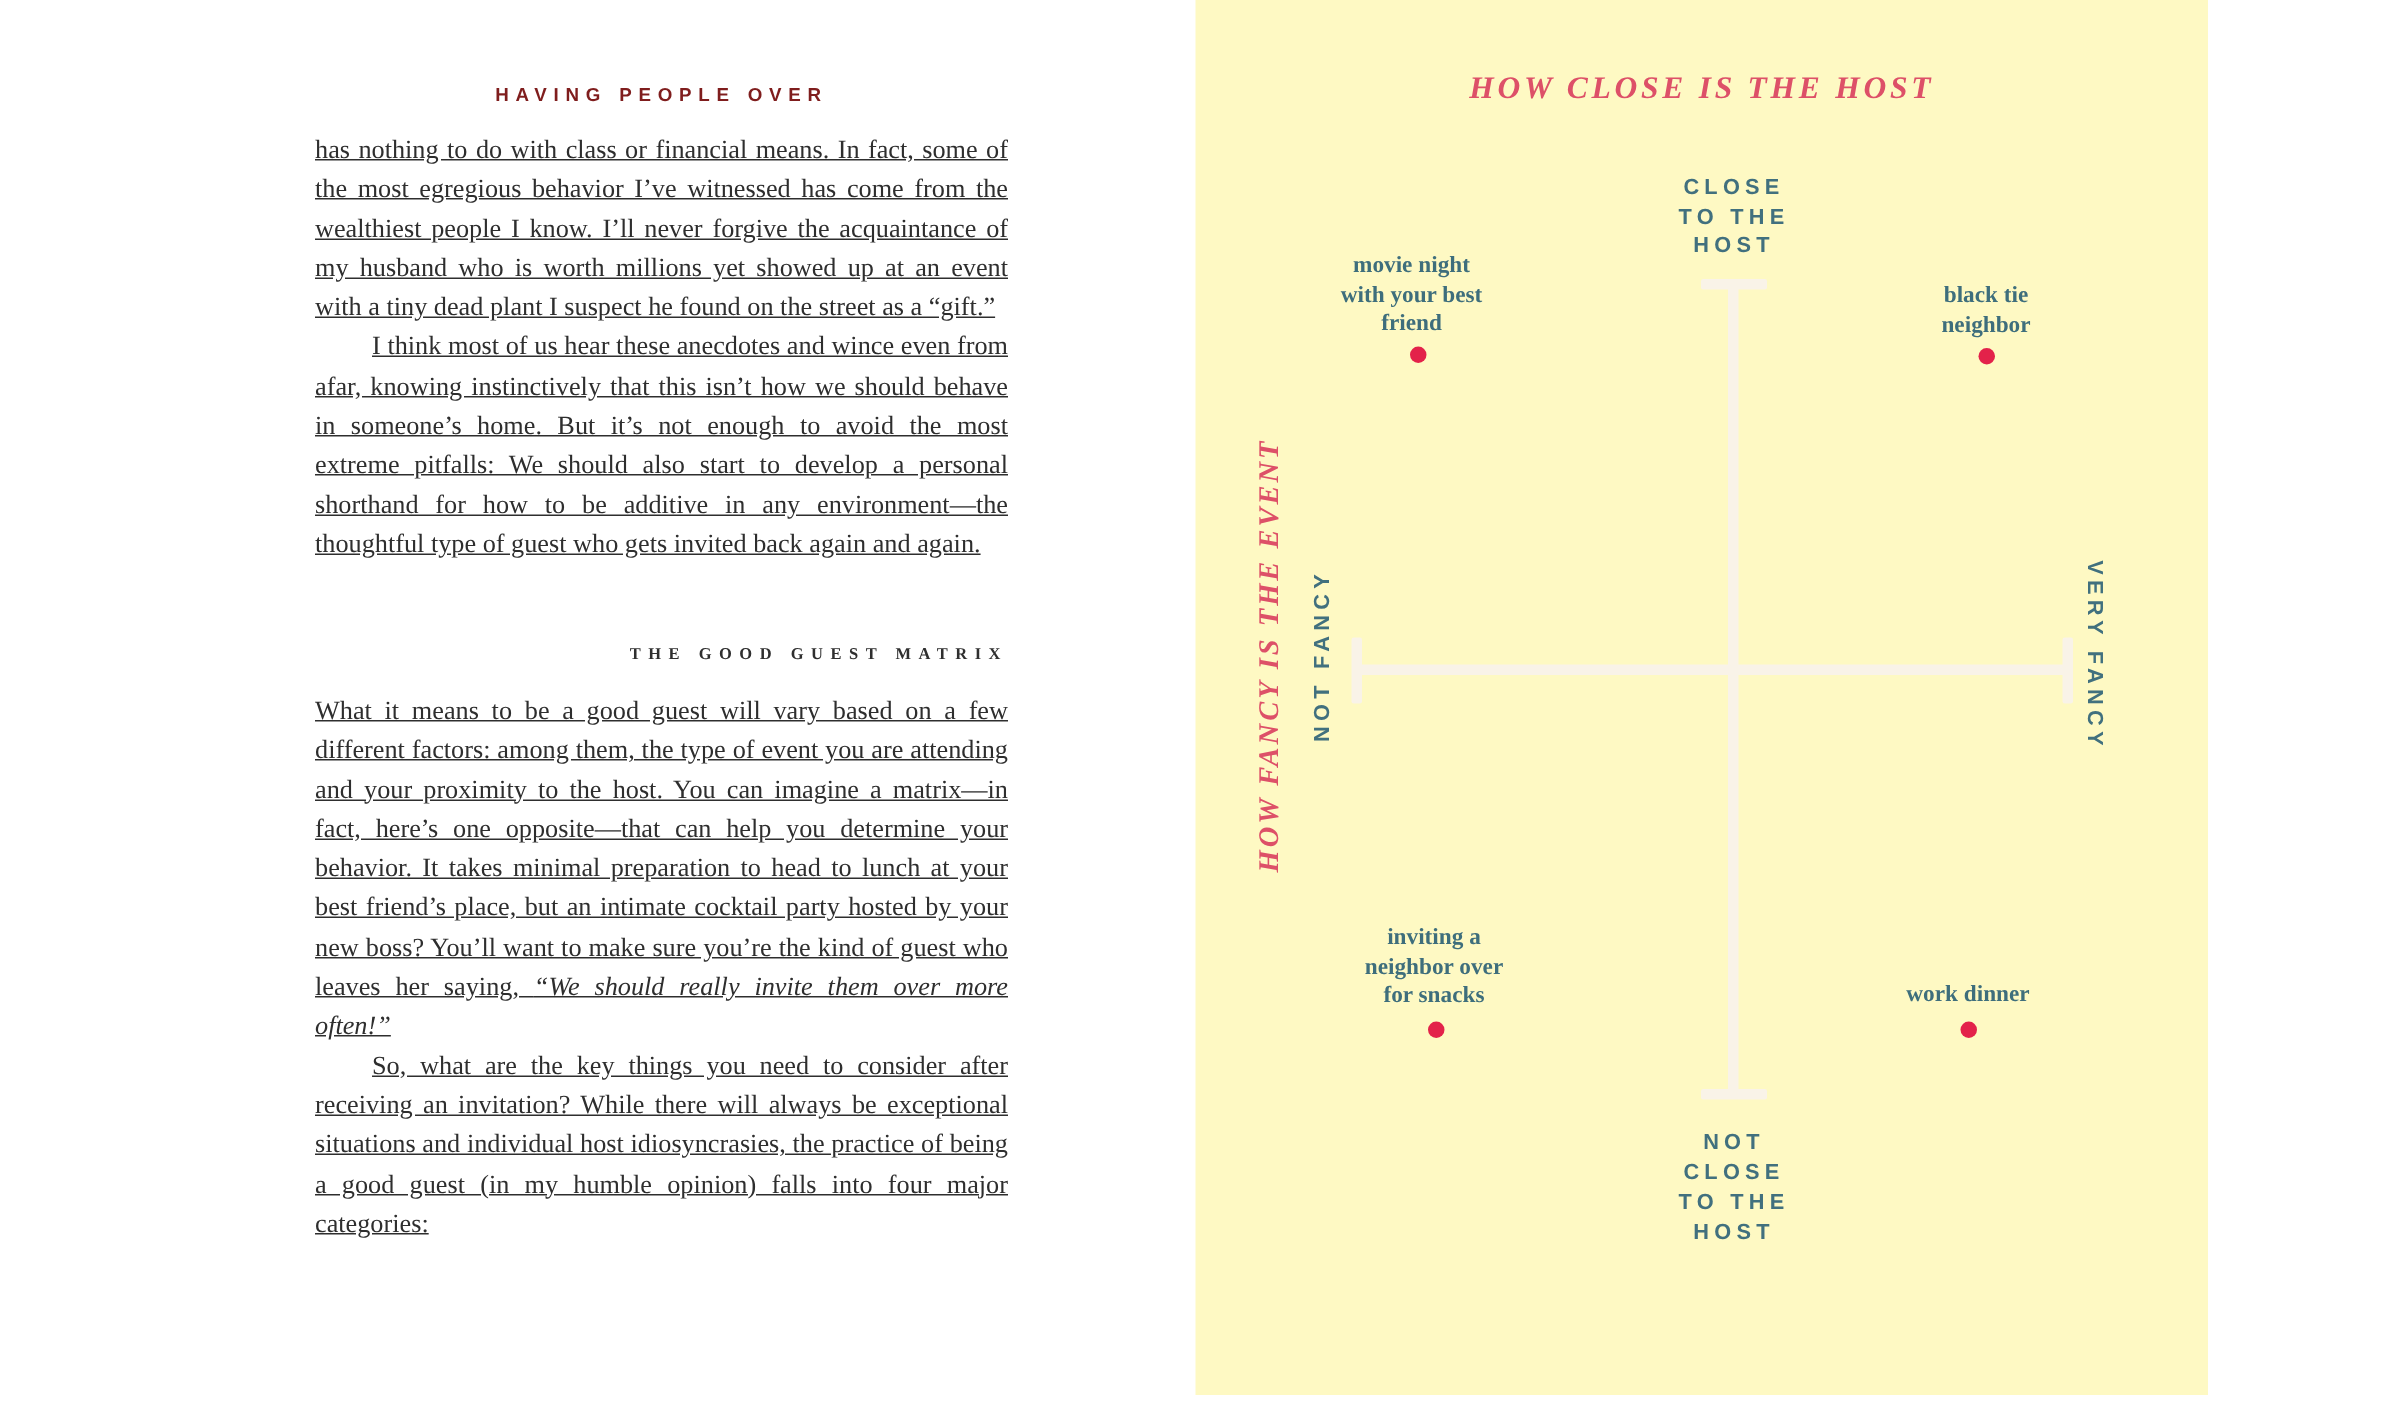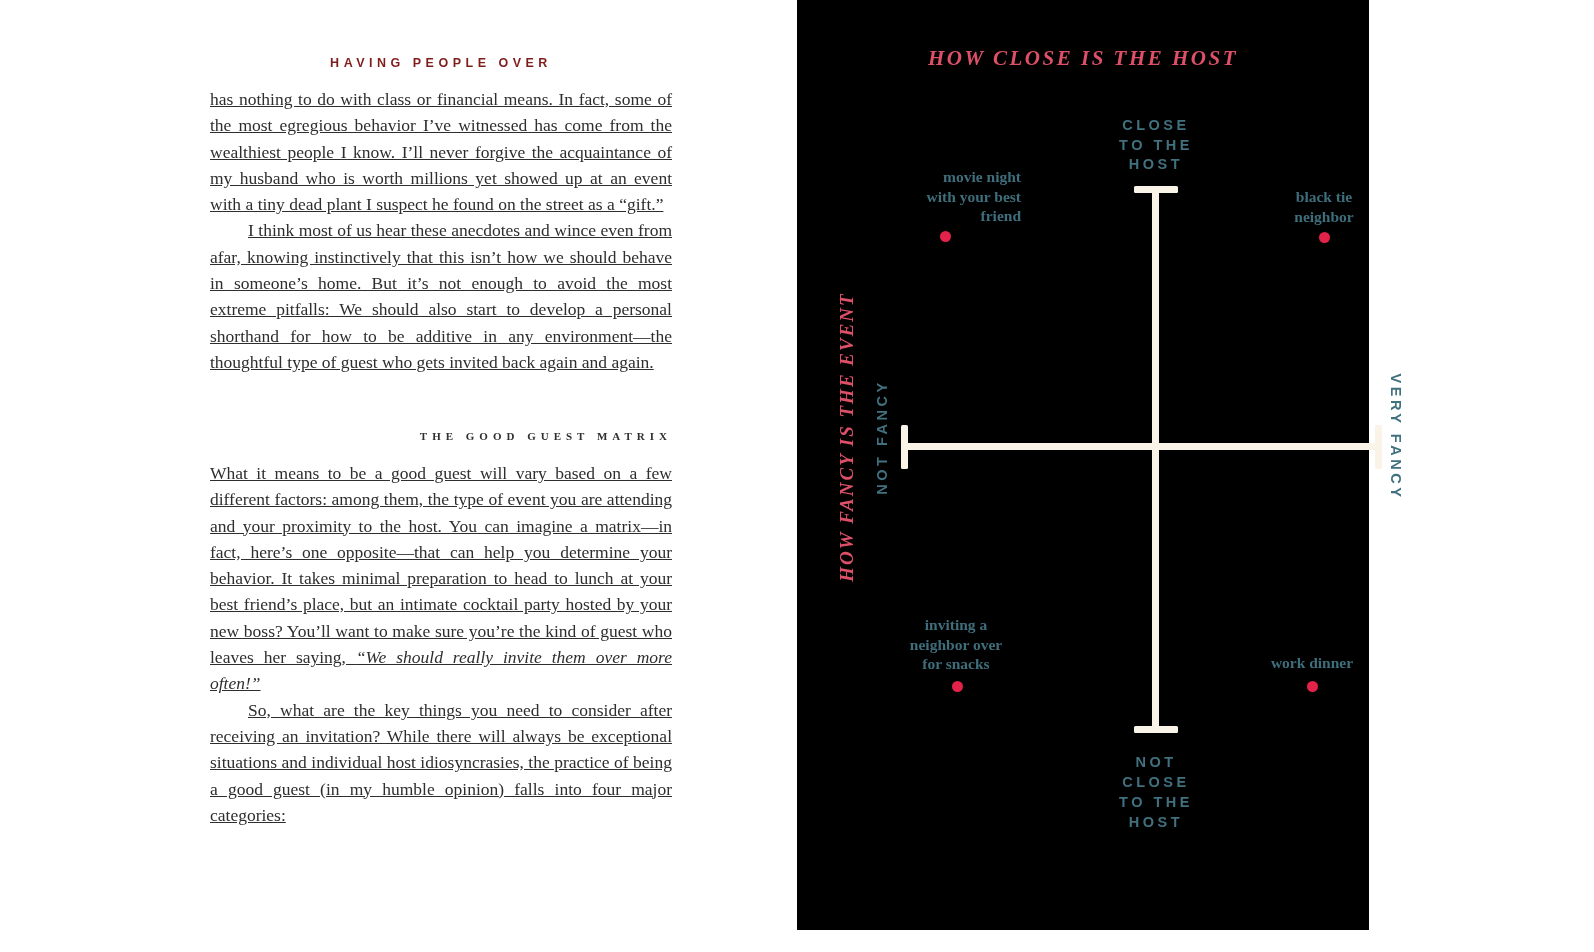--- a/index.html
+++ b/index.html
@@ -28,22 +28,22 @@
   }
   .para.indent { text-indent:38px; }
   .italic { font-style:italic; }
   .page-number {
     position:absolute; top:840px; left:0; width:100%; text-align:center;
     font-style:italic; font-size:21px; color:#3f3f3f; letter-spacing:1px;
   }
 
   
   .right-page {
-    position:absolute; left:797px; top:0; width:572px; height:930px;
-    background:#000000;
+    position:absolute; left:797px; top:0; width:675px; height:930px;
+    background:#fef9c3;
   }
   .matrix-title {
     position:absolute; top:46px; left:0; width:100%; text-align:center;
     font-style:italic; font-weight:600; font-size:21px; letter-spacing:2.5px;
     color:#dd5068;
   }
   .axis-cap, .axis-line { position:absolute; background:#f9f3e8; border-radius:1.5px; }
   .v-line { left:355px; top:190px; width:7px; height:540px; }
   .h-line { left:108px; top:443px; width:474px; height:7px; }
   .cap-h { width:44px; height:7px; left:337px; }
@@ -68,21 +68,21 @@
     position:absolute; left:50px; top:437px; white-space:nowrap;
     transform:translate(-50%,-50%) rotate(-90deg);
     font-style:italic; font-weight:600; font-size:19px; letter-spacing:2px;
     color:#dd5068;
   }
 
   .point-label {
     position:absolute; text-align:center; color:#3e6e7c; font-weight:600;
     font-size:15.5px; line-height:19.5px;
   }
-  .pl-movie { left:64px; top:167px; width:160px;text-align:right; }
+  .pl-movie { left:64px; top:167px; width:160px; }
   .pl-blacktie { left:457px; top:187px; width:140px; }
   .pl-neighbor { left:79px; top:615px; width:160px; }
   .pl-work { left:445px; top:653px; width:140px; }
 
   .dot {
     position:absolute; width:11px; height:11px; border-radius:50%;
     background:#e3224a;
   }
   .dot-movie { left:143px; top:231px; }
   .dot-blacktie { left:522px; top:232px; }

